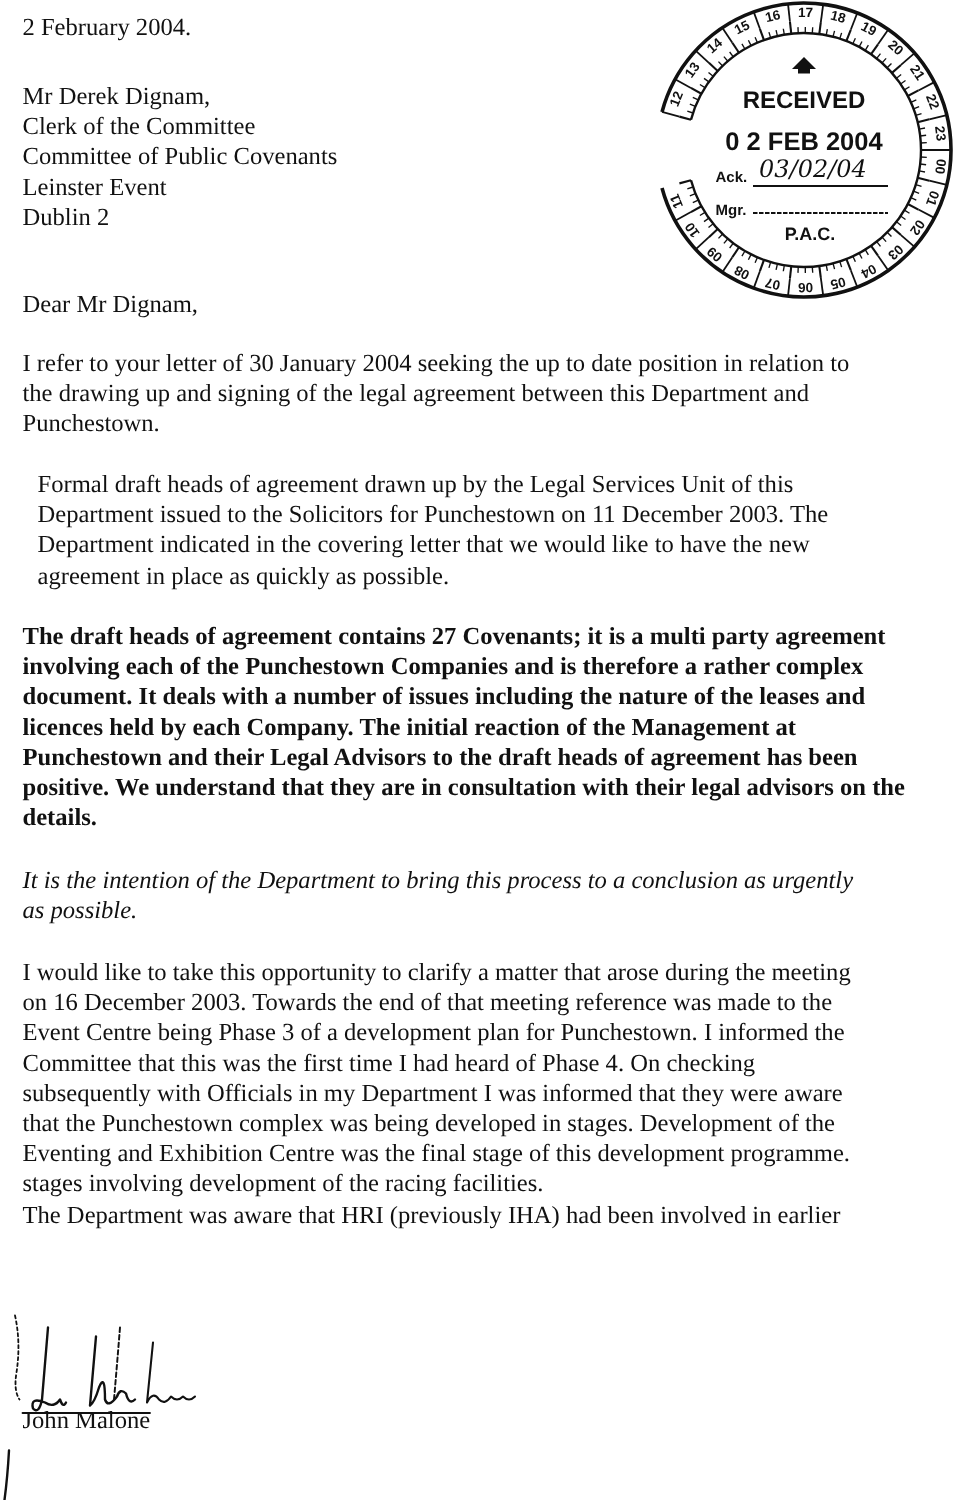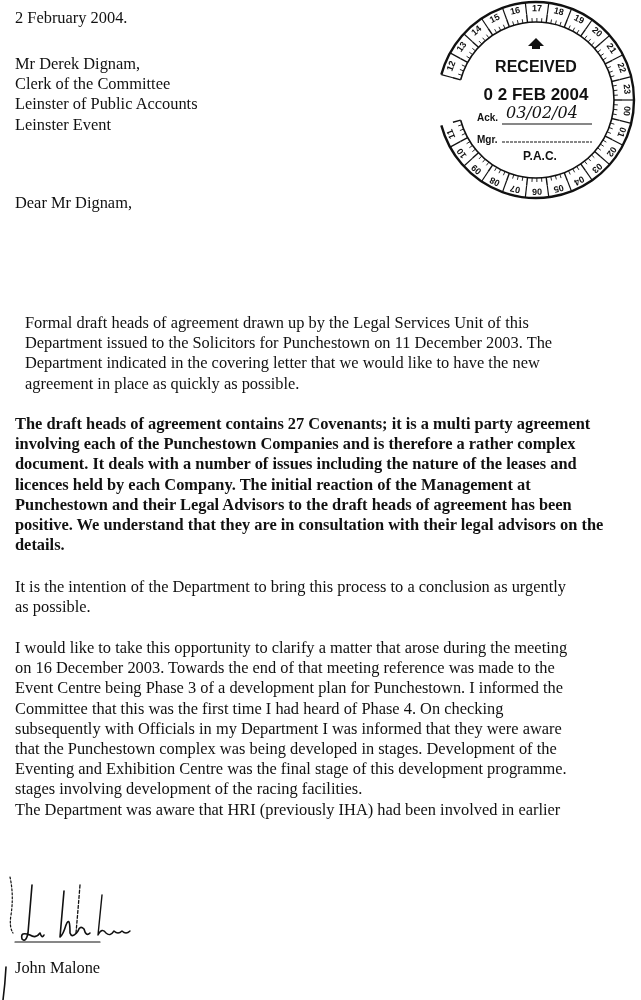--- a/index.html
+++ b/index.html
@@ -29,24 +29,24 @@
       margin: 0;
       white-space: nowrap;
     }
     .blk .ln { display: block; }
     #date { top: 8px; }
     #addr { top: 54px; }
     #salutation { top: 193px; }
     #p1 { top: 232px; }
     #p2 { top: 313px; margin-left: 10px; }
     #p3 { top: 414px; font-weight: bold; }
-    #p4 { top: 577px; }
+    #p4 { top: 577px; font-style: italic; }
     #p5 { top: 638px; }
     #closing { top: 839px; }
-    #signer-name { top: 937px; margin-top: 21px; }
+    #signer-name { top: 937px; }
     #signer-title { top: 1006px; font-family: Liberation Mono, monospace; }
 
     
     #stamp {
       position: absolute;
       left: 432px;
       top: 0px;
       width: 210px;
       height: 200px;
     }
@@ -65,26 +65,32 @@
 </head>
 <body>
 
 <div class="page">
 
   <p id="date" class="blk">2 February 2004.</p>
 
   <div id="addr" class="blk">
     <span class="ln">Mr Derek Dignam,</span>
     <span class="ln">Clerk of the Committee</span>
-    <span class="ln">Leinster of Public Accounts</span>
+    <span class="ln">Committee of Public Covenants</span>
     <span class="ln">Leinster Event</span>
+    <span class="ln">Dublin 2</span>
   </div>
 
   <p id="salutation" class="blk">Dear Mr Dignam,</p>
 
+  <div id="p1" class="blk">
+    <span class="ln">I refer to your letter of 30 January 2004 seeking the up to date position in relation to</span>
+    <span class="ln">the drawing up and signing of the legal agreement between this Department and</span>
+    <span class="ln">Punchestown.</span>
+  </div>
 
   <div id="p2" class="blk">
     <span class="ln">Formal draft heads of agreement drawn up by the Legal Services Unit of this</span>
     <span class="ln">Department issued to the Solicitors for Punchestown on 11 December 2003. The</span>
     <span class="ln">Department indicated in the covering letter that we would like to have the new</span>
     <span class="ln">agreement in place as quickly as possible.</span>
   </div>
 
   <div id="p3" class="blk">
     <span class="ln">The draft heads of agreement contains 27 Covenants; it is a multi party agreement</span>

